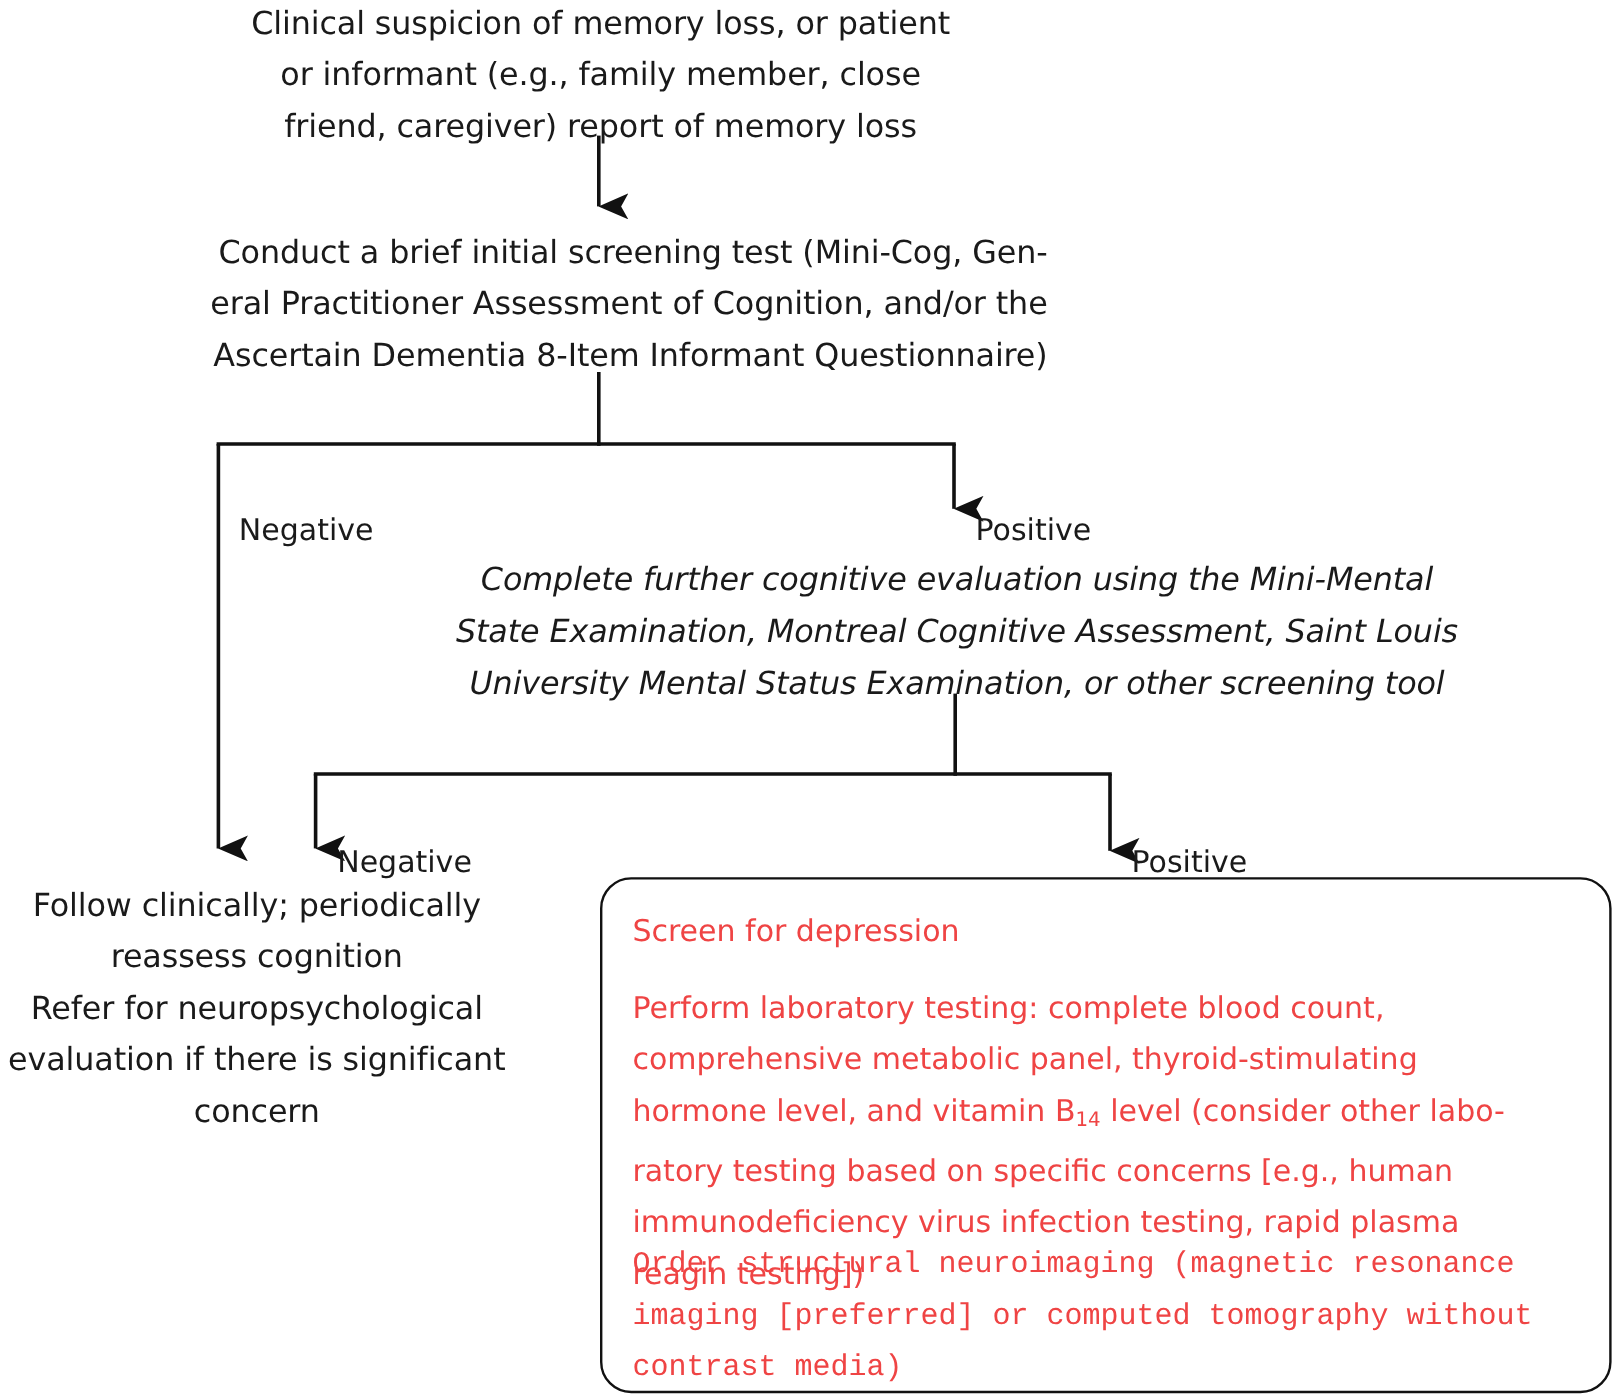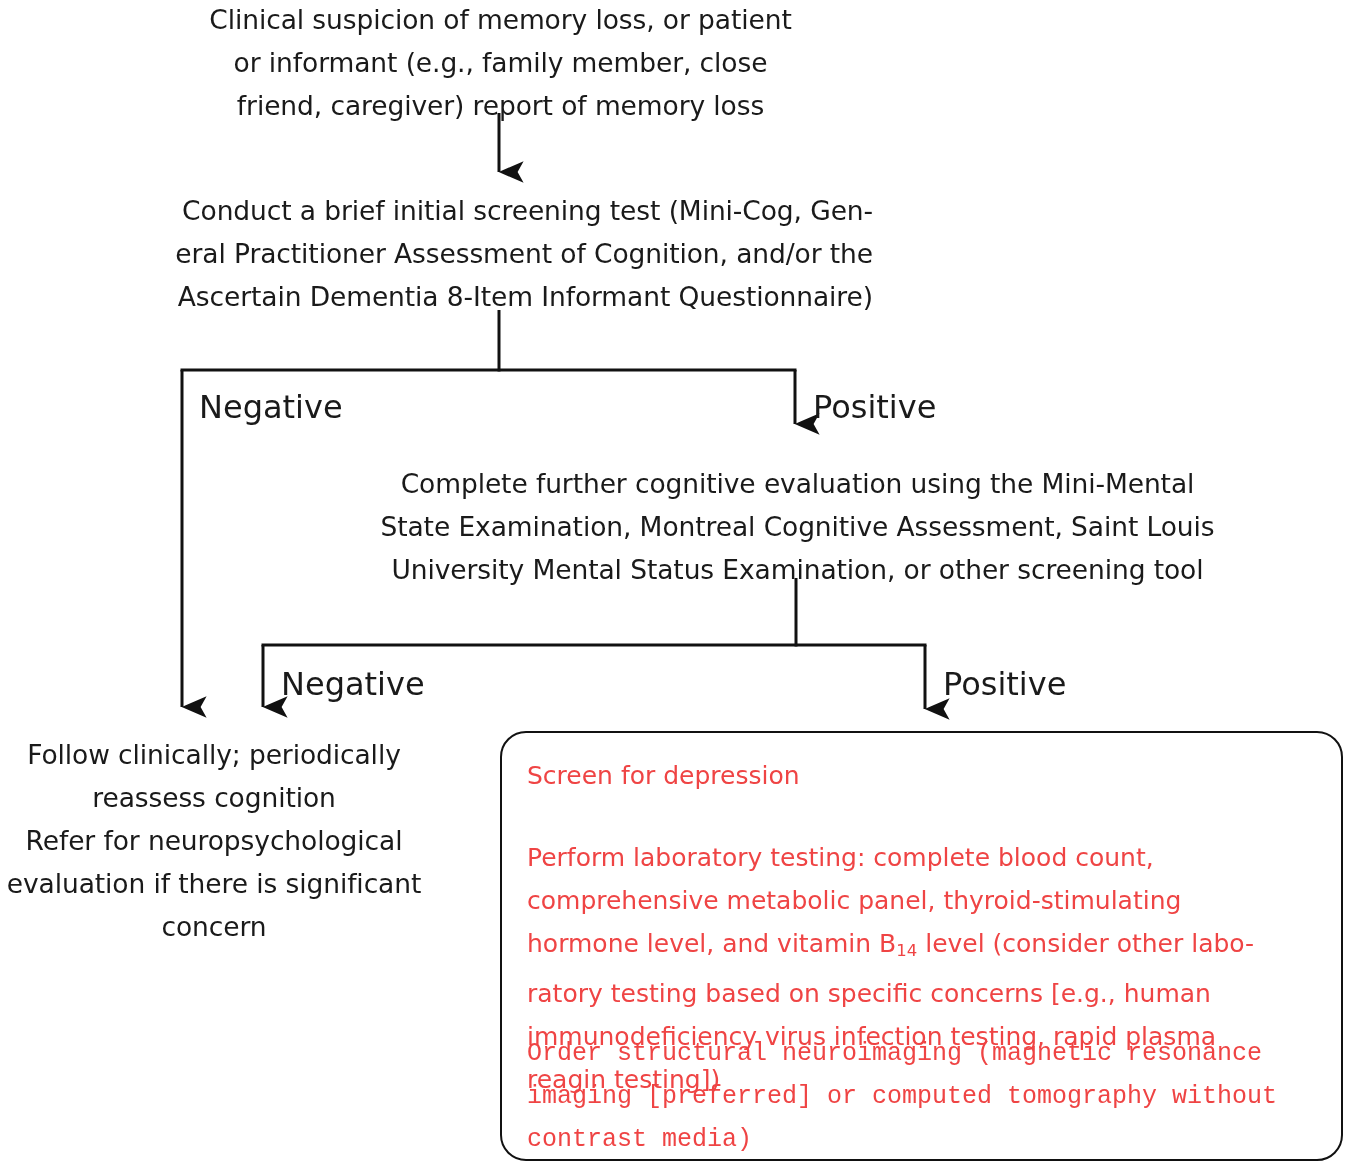--- a/index.html
+++ b/index.html
@@ -24,24 +24,25 @@
     line-height: 43px;
     color: #1a1a1a;
     letter-spacing: -0.1px;
     white-space: pre-line;
   }
   .center {
     text-align: center;
   }
   .edge-label {
     position: absolute;
-    font-size: 32px;
+    font-size: 25px;
     line-height: 30px;
     color: #1a1a1a;
     white-space: nowrap;
+    margin-top: 35px;
   }
   #connectors {
     position: absolute;
     left: 0;
     top: 0;
     width: 1349px;
     height: 1166px;
     pointer-events: none;
   }
   .round-box {
@@ -103,38 +104,38 @@
 or informant (e.g., family member, close
 friend, caregiver) report of memory loss</div>
 
   <div class="node-text center" style="left:128px; top:189px; width:745px;text-align:right;">Conduct a brief initial screening test (Mini-Cog, Gen-
 eral Practitioner Assessment of Cognition, and/or the
 Ascertain Dementia 8-Item Informant Questionnaire)</div>
 
   <div class="edge-label" style="left:199px; top:392px;">Negative</div>
   <div class="edge-label" style="left:813px; top:392px;">Positive</div>
 
-  <div class="node-text center" style="left:370px; top:462px; width:855px;">Complete further cognitive evaluation using the Mini-Mental
+  <div class="node-text center" style="left:370px; top:462px; width:855px;font-style:italic;">Complete further cognitive evaluation using the Mini-Mental
 State Examination, Montreal Cognitive Assessment, Saint Louis
 University Mental Status Examination, or other screening tool</div>
 
   <div class="edge-label" style="left:281px; top:669px;">Negative</div>
   <div class="edge-label" style="left:943px; top:669px;">Positive</div>
 
   <div class="node-text center" style="left:0px; top:819px; width:428px;">Refer for neuropsychological
 evaluation if there is significant
 concern</div>
   <div class="node-text center" style="left:0px; top:733px; width:428px;">Follow clinically; periodically
 reassess cognition</div>
 
   <div class="round-box" style="left:500px; top:731px; width:843px; height:430px;"></div>
 
   <div class="box-text" style="left:527px; top:754px; width:790px;">Screen for depression</div>
 
-  <div class="box-text" style="left:527px; top:836px; width:790px;"><span>Perform laboratory testing: complete blood count,
+  <div class="box-text" style="left:527px; top:818px; width:790px;"><span>Perform laboratory testing: complete blood count,
 comprehensive metabolic panel, thyroid-stimulating
 hormone level, and vitamin B</span><sub>14</sub><span> level (consider other labo-
 ratory testing based on specific concerns [e.g., human
 immunodeficiency virus infection testing, rapid plasma
 reagin testing])</span></div>
 
   <div class="box-text" style="left:527px; top:1032px; width:790px;font-family:Liberation Mono, monospace;">Order structural neuroimaging (magnetic resonance
 imaging [preferred] or computed tomography without
 contrast media)</div>
 

